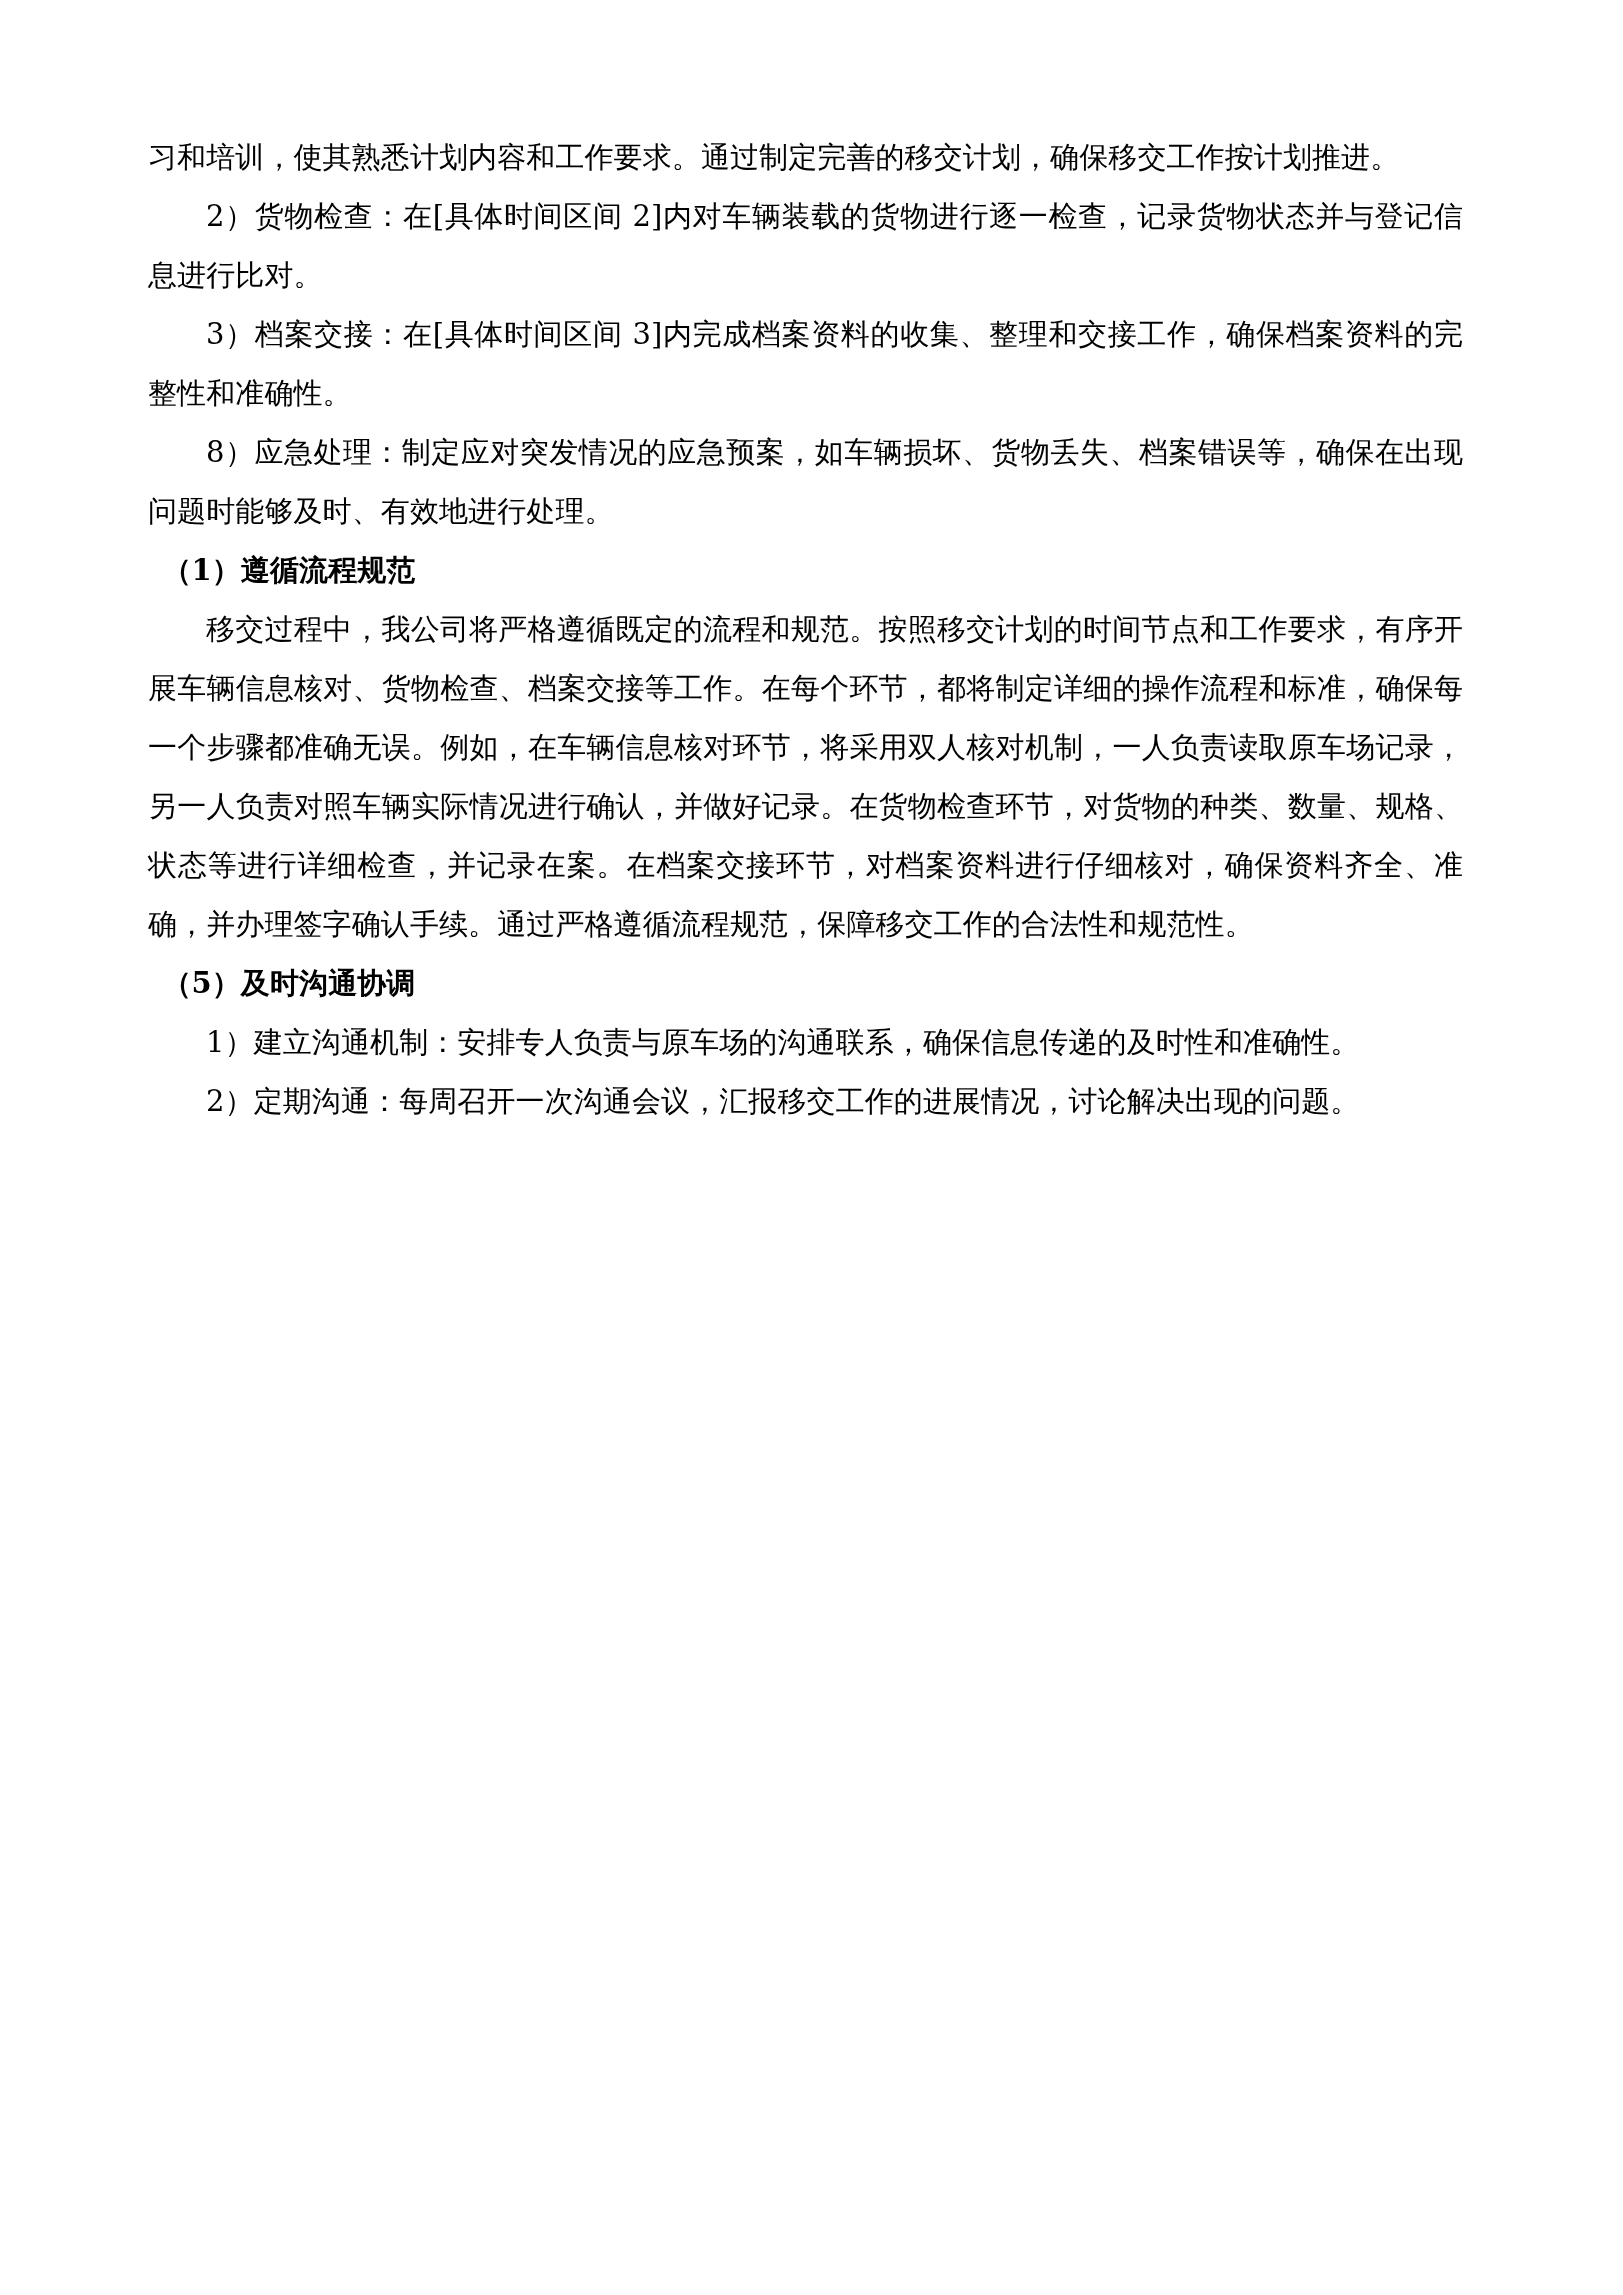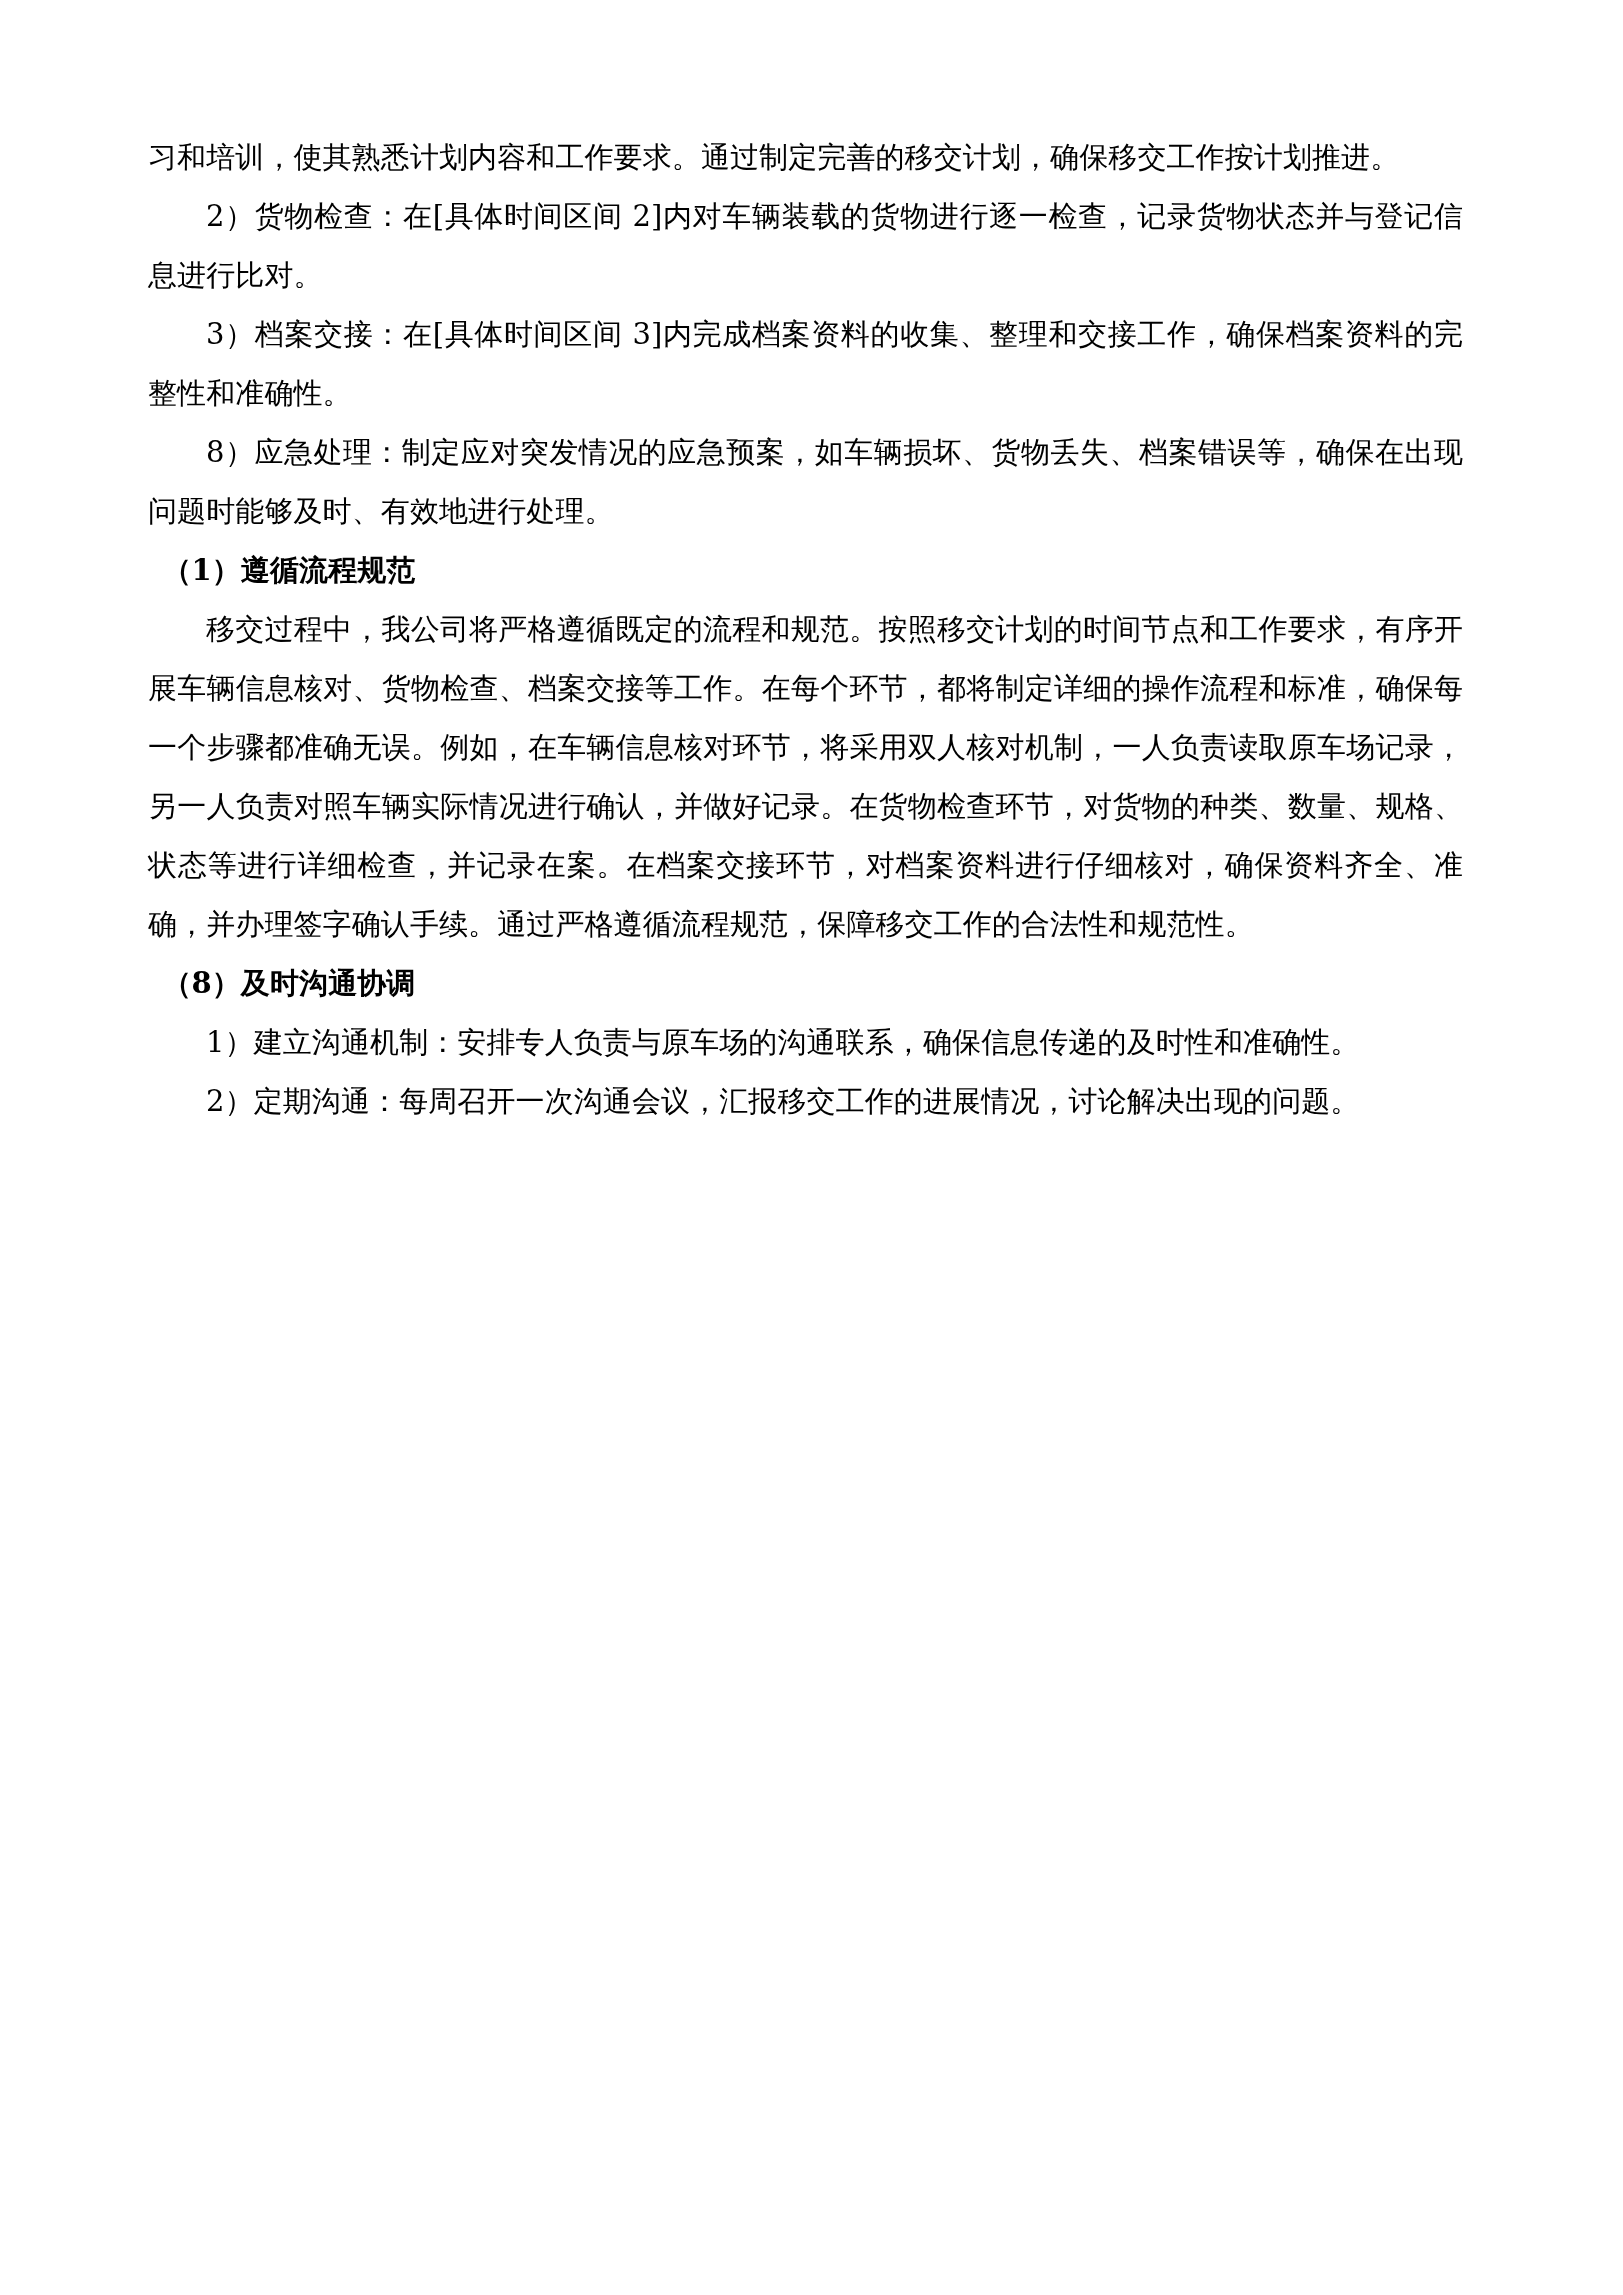--- a/index.html
+++ b/index.html
@@ -84,21 +84,21 @@
 
     <p class="para indent2">3）档案交接：在[具体时间区间 3]内完成档案资料的收集、整理和交接工作，确保档案资料的完整性和准确性。</p>
 
     <p class="para indent2">8）应急处理：制定应对突发情况的应急预案，如车辆损坏、货物丢失、档案错误等，确保在出现问题时能够及时、有效地进行处理。</p>
 
 
     <h3 class="heading lvl2">（1）遵循流程规范</h3>
 
     <p class="para indent2">移交过程中，我公司将严格遵循既定的流程和规范。按照移交计划的时间节点和工作要求，有序开展车辆信息核对、货物检查、档案交接等工作。在每个环节，都将制定详细的操作流程和标准，确保每一个步骤都准确无误。例如，在车辆信息核对环节，将采用双人核对机制，一人负责读取原车场记录，另一人负责对照车辆实际情况进行确认，并做好记录。在货物检查环节，对货物的种类、数量、规格、状态等进行详细检查，并记录在案。在档案交接环节，对档案资料进行仔细核对，确保资料齐全、准确，并办理签字确认手续。通过严格遵循流程规范，保障移交工作的合法性和规范性。</p>
 
-    <h3 class="heading lvl2">（8）及时沟通协调</h3>
+    <h3 class="heading lvl2">（5）及时沟通协调</h3>
 
 
     <p class="para indent2">1）建立沟通机制：安排专人负责与原车场的沟通联系，确保信息传递的及时性和准确性。</p>
 
     <p class="para indent2">2）定期沟通：每周召开一次沟通会议，汇报移交工作的进展情况，讨论解决出现的问题。</p>
 
   </div>
 </div>
 
 

